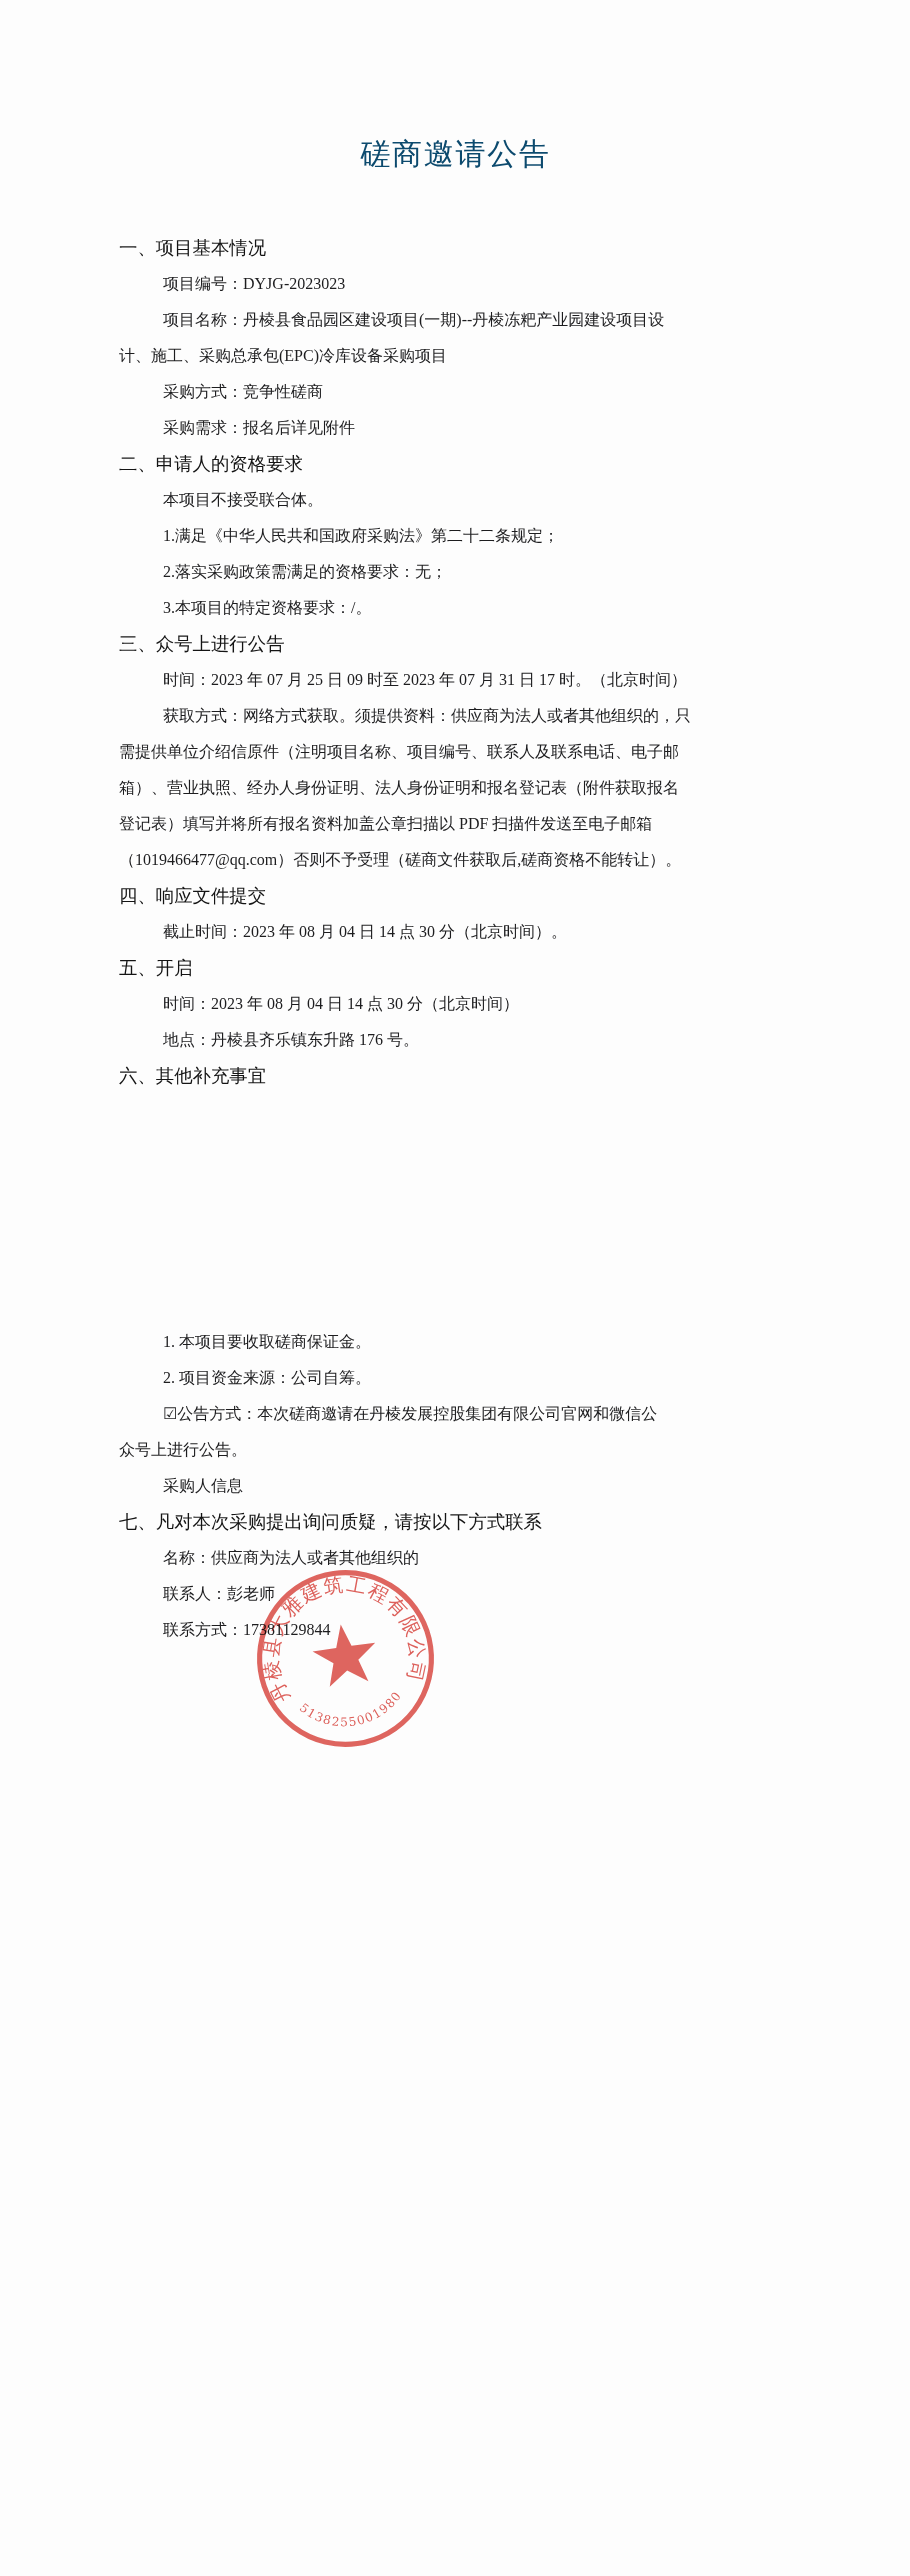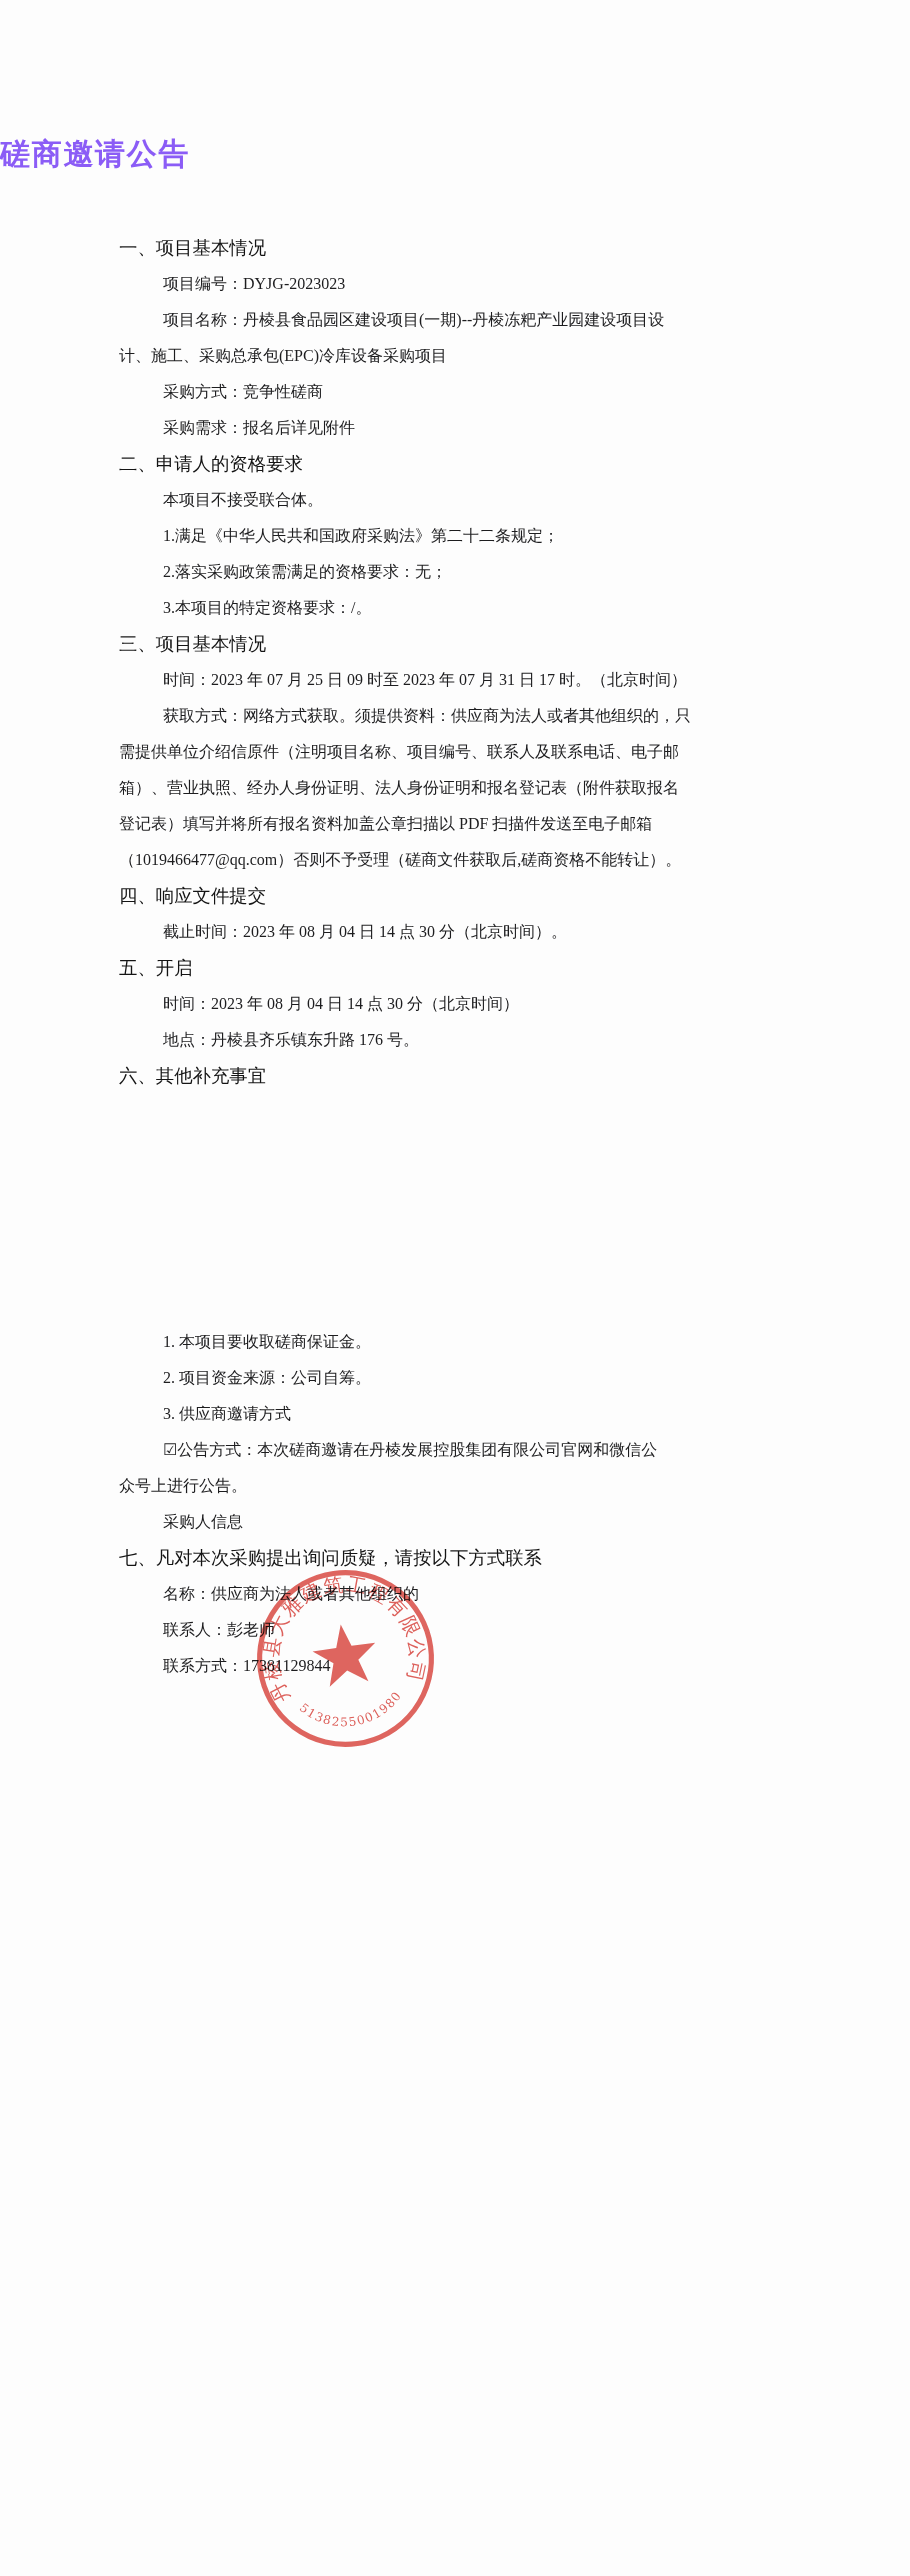--- a/index.html
+++ b/index.html
@@ -7,24 +7,25 @@
     position:relative;
     width:911px;height:2576px;
     background:#fdfdfd;
     border-right:1.1px solid #e4e4e4;
     overflow:hidden;
     font-family:"Liberation Serif","DejaVu Serif",serif;
     color:#1d1d1f;
   }
   .doc{padding-top:138px;}
   .doc-title{
+    text-align:center;
     font-size:30px;line-height:32px;
-    font-weight:bold;
+    font-weight:normal;
     letter-spacing:1.7px;
-    color:#8b5cf6;
+    color:#0c4a6e;
   }
   .doc-body{
     margin-top:60px;
     margin-left:119px;
     width:689px;
   }
   .line{
     font-size:16px;
     line-height:36px;
     white-space:pre;
@@ -53,36 +54,35 @@
         <div class="line p">项目编号：DYJG-2023023</div>
         <div class="line p">项目名称：丹棱县食品园区建设项目(一期)--丹棱冻粑产业园建设项目设</div>
         <div class="line c">计、施工、采购总承包(EPC)冷库设备采购项目</div>
         <div class="line p">采购方式：竞争性磋商</div>
         <div class="line p">采购需求：报名后详见附件</div>
         <div class="line h">二、申请人的资格要求</div>
         <div class="line p">本项目不接受联合体。</div>
         <div class="line p">1.满足《中华人民共和国政府采购法》第二十二条规定；</div>
         <div class="line p">2.落实采购政策需满足的资格要求：无；</div>
         <div class="line p">3.本项目的特定资格要求：/。</div>
-        <div class="line h">三、项目基本情况</div>
+        <div class="line h">三、众号上进行公告</div>
         <div class="line p">时间：2023 年 07 月 25 日 09 时至 2023 年 07 月 31 日 17 时。（北京时间）</div>
         <div class="line p">获取方式：网络方式获取。须提供资料：供应商为法人或者其他组织的，只</div>
         <div class="line c">需提供单位介绍信原件（注明项目名称、项目编号、联系人及联系电话、电子邮</div>
         <div class="line c">箱）、营业执照、经办人身份证明、法人身份证明和报名登记表（附件获取报名</div>
         <div class="line c">登记表）填写并将所有报名资料加盖公章扫描以 PDF 扫描件发送至电子邮箱</div>
         <div class="line c">（1019466477@qq.com）否则不予受理（磋商文件获取后,磋商资格不能转让）。</div>
         <div class="line h">四、响应文件提交</div>
         <div class="line p">截止时间：2023 年 08 月 04 日 14 点 30 分（北京时间）。</div>
         <div class="line h">五、开启</div>
         <div class="line p">时间：2023 年 08 月 04 日 14 点 30 分（北京时间）</div>
         <div class="line p">地点：丹棱县齐乐镇东升路 176 号。</div>
         <div class="line h">六、其他补充事宜</div>
         <div class="line p" style="margin-top: 230px;">1. 本项目要收取磋商保证金。</div>
         <div class="line p">2. 项目资金来源：公司自筹。</div>
-        <div class="line p">3. 供应商邀请方式</div>
         <div class="line p">☑公告方式：本次磋商邀请在丹棱发展控股集团有限公司官网和微信公</div>
         <div class="line c">众号上进行公告。</div>
         <div class="line p">采购人信息</div>
         <div class="line h">七、凡对本次采购提出询问质疑，请按以下方式联系</div>
         <div class="line p">名称：供应商为法人或者其他组织的</div>
         <div class="line p">联系人：彭老师</div>
         <div class="line p">联系方式：17381129844</div>
       </div>
   </div>
 

